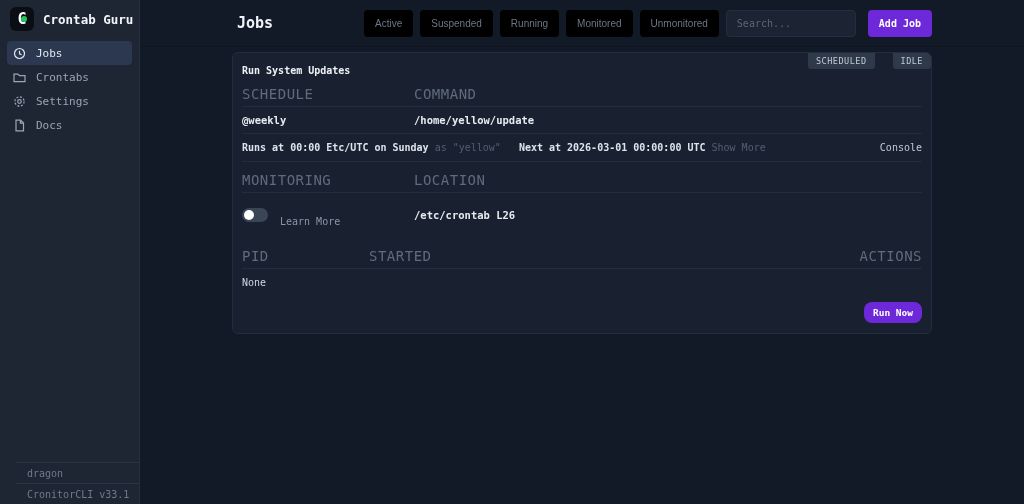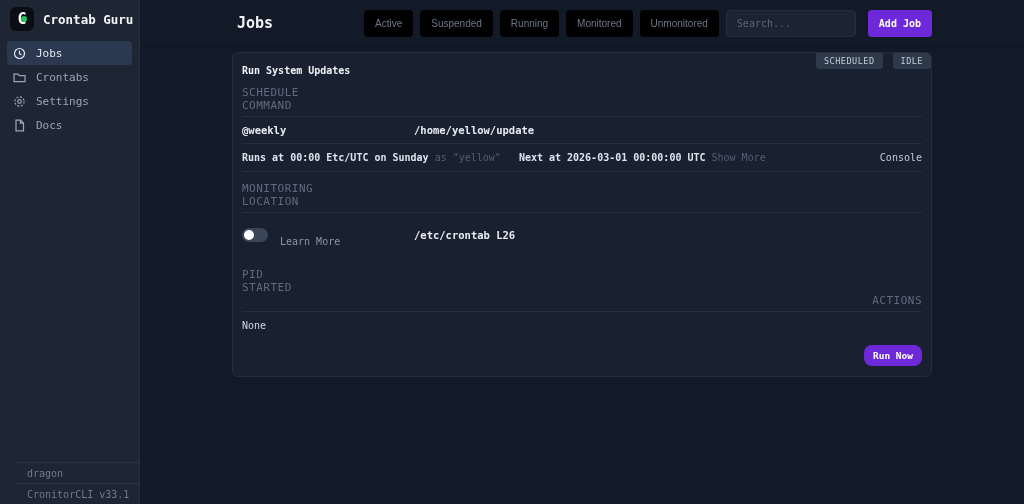--- a/index.html
+++ b/index.html
@@ -77,29 +77,29 @@
     font-family: inherit; font-size: 10px; font-weight: bold; height: 27px; padding: 0 11px;
     margin-left: 12px; cursor: pointer; white-space: nowrap;
   }
 
   
   .card {
     position: relative; margin: 5px 0 0 91px; width: 700px;
     background: #192130; border: 1px solid #232d3d; border-radius: 6px;
     padding: 0 9px 10px 9px;
   }
-  .badges { position: absolute; top: 0; right: 0; display: flex; gap: 10px; }
+  .badges { position: absolute; top: 0; right: 0; display: flex; gap: 18px; }
   .badge {
     background: #2e3949; color: #c2cad6; font-size: 8.5px; letter-spacing: 0.5px;
     padding: 3px 8px; border-radius: 0 0 3px 3px;
   }
   .badge:last-child { border-top-right-radius: 5px; }
   .card-title { padding-top: 12px; color: #eef1f6; font-weight: bold; font-size: 10px; }
 
-  .hdr-row { display: flex; font-size: 11px; color: #5f6b7d; letter-spacing: 0.5px; padding: 10px 0 4px 0; border-bottom: 1px solid #232d3d; flex-direction: column; }
+  .hdr-row { display: flex; font-size: 14px; color: #5f6b7d; letter-spacing: 0.5px; padding: 10px 0 4px 0; border-bottom: 1px solid #232d3d; }
   .val-row { display: flex; font-size: 10.5px; color: #e6ebf2; font-weight: bold; padding: 7px 0; border-bottom: 1px solid #232d3d; }
   .col-1 { width: 172px; flex: none; }
   .col-pid { width: 127px; flex: none; }
   .col-right { margin-left: auto; }
 
   .info-row { display: flex; align-items: center; font-size: 10px; padding: 8px 0; border-bottom: 1px solid #232d3d; white-space: nowrap; }
   .t-strong { color: #dde3ec; font-weight: bold; }
   .t-dim { color: #525e72; }
   .gap-l { margin-left: 6px; }
   .gap-xl { margin-left: 18px; }

